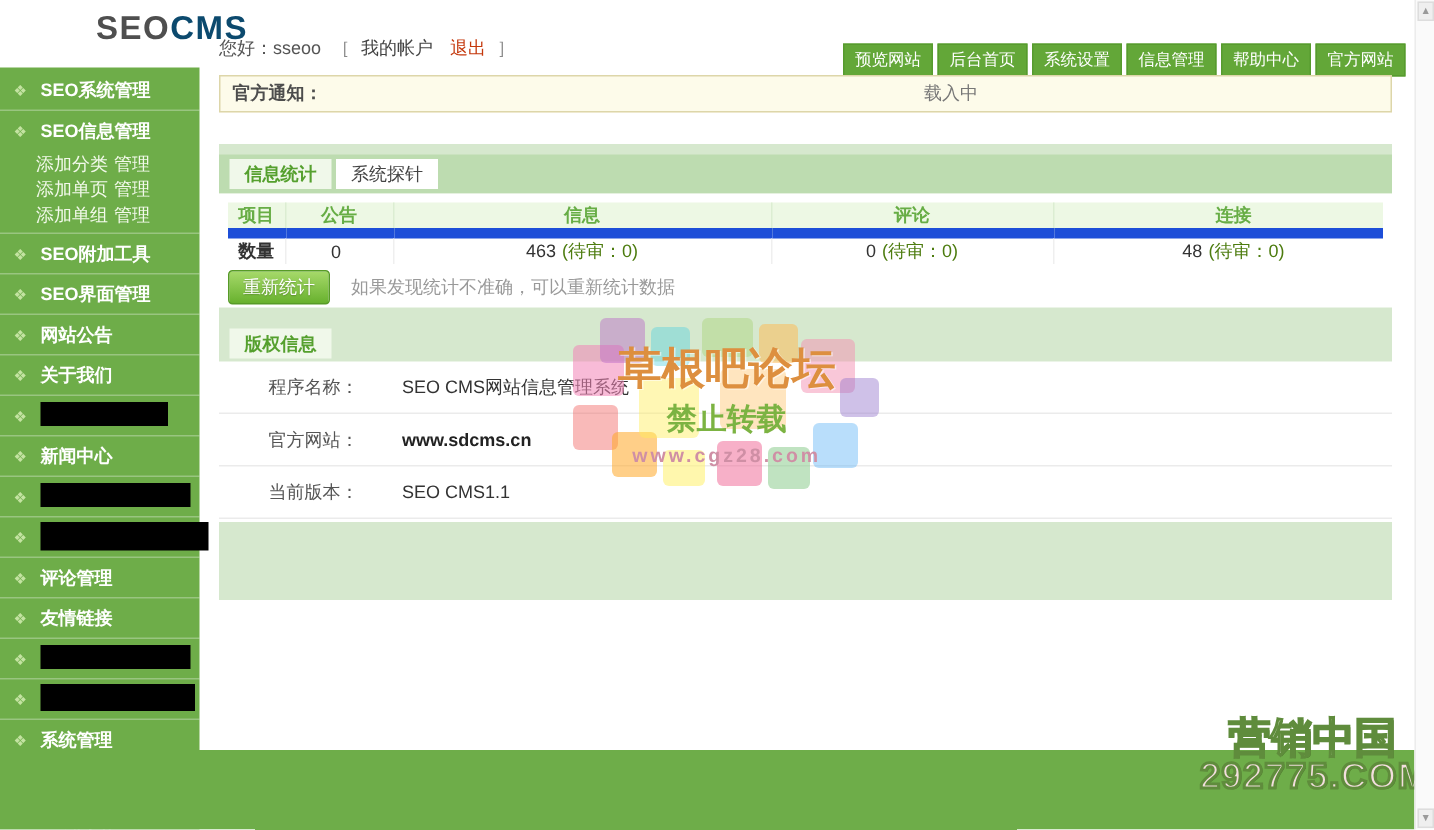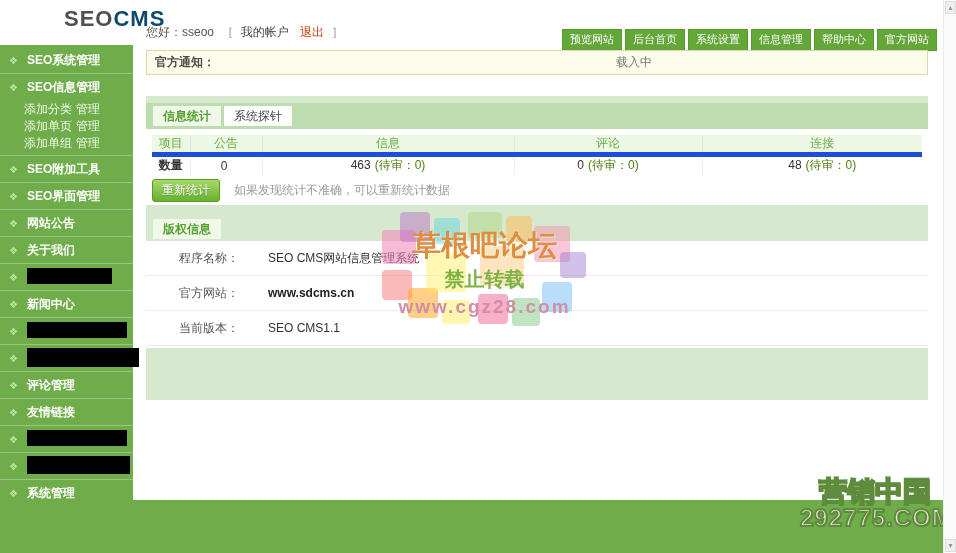--- a/index.html
+++ b/index.html
@@ -38,22 +38,22 @@
   .notice .nbody { position:absolute; left:469px; top:0; color:#777; }
 
   .panel { position:absolute; left:146px; top:96px; width:782px; height:304px; background:#d6e8ce; }
   .tabbar { position:absolute; left:0; top:7px; width:100%; height:26px; background:#bddcb0; }
   .tab { position:absolute; top:3px; height:20px; line-height:20px; padding:0 10px; font-size:12px; cursor:pointer; }
   .tab.active { left:7px; background:#f0f8ea; color:#55a02e; font-weight:bold; }
   .tab.plain { left:78px; background:#ffffff; color:#444; }
 
   .stats-wrap { position:absolute; left:0; top:33px; width:100%; height:76px; background:#fff; padding:6px; }
   table.stats { width:770px; border-collapse:collapse; font-size:12px; }
-  table.stats th { background:#edf8e4; color:#67ad45; font-weight:normal; height:18px;
-                   border-right:1px solid #dcedd2; border-bottom:5px solid #1d4ed8; text-align:center;margin-left:16px; }
+  table.stats th { background:#edf8e4; color:#67ad45; font-weight:bold; height:18px;
+                   border-right:1px solid #dcedd2; border-bottom:7px solid #1d4ed8; text-align:center;margin-left:16px; }
   table.stats td { height:20px; text-align:center; color:#333; border-right:1px solid #efefef; }
   table.stats th:last-child, table.stats td:last-child { border-right:none;padding-left:20px; }
   td.rowlab, th.rowlab { font-weight:bold; color:#333; }
   .pending { color:#4d7c0f; margin-left:4px; }
   .recount-row { margin-top:4px; display:flex; align-items:center; }
   .recount-btn { background:linear-gradient(#a6d96a,#68b12e); border:1px solid #579b27; border-radius:3px;
                  color:#fff; font-size:12px; padding:2px 9px; cursor:pointer; text-shadow:0 1px 1px rgba(0,0,0,0.25); }
   .recount-hint { margin-left:14px; color:#999; font-size:12px; }
 
   .copy-tab { position:absolute; left:7px; top:123px; height:20px; line-height:20px; padding:0 10px;
@@ -66,26 +66,26 @@
 
   
   .footer-band { position:absolute; left:0; top:500px; width:943px; height:53px; background:#6ead49; }
 
   
   .wm-forum { position:absolute; left:382px; top:212px; width:205px; height:118px; pointer-events:none; }
   .wm-blk { position:absolute; border-radius:4px; }
   .wm-t1 { position:absolute; left:0; top:14px; width:100%; text-align:center; font-size:29px; font-weight:bold;
            color:#dd8f3f; text-shadow:1px 1px 0 rgba(255,255,255,0.55); }
   .wm-t2 { position:absolute; left:0; top:54px; width:100%; text-align:center; font-size:20px; font-weight:bold; color:#7cb342; }
-  .wm-t3 { position:absolute; left:0; top:84px; width:100%; text-align:center; font-size:19px; font-weight:bold;
+  .wm-t3 { position:absolute; left:0; top:84px; width:100%; text-align:center; font-size:13px; font-weight:bold;
            color:#cf8fa5; letter-spacing:2px; }
 
   
   .wm-corner { position:absolute; left:800px; top:478px; width:150px; text-align:center; pointer-events:none; line-height:1.0; }
-  .wm-c1 { font-size:28px; font-weight:bold; color:#dfeccf; -webkit-text-stroke:2px #5f8c3c;
+  .wm-c1 { font-size:28px; font-weight:normal; color:#dfeccf; -webkit-text-stroke:2px #5f8c3c;
            text-shadow:1px 1px 0 #4c7a2c;text-align:center; }
   .wm-c2 { font-size:24px; font-weight:bold; color:#f3dede; -webkit-text-stroke:2px #5f8c3c;
            text-shadow:1px 1px 0 #4c7a2c; letter-spacing:1px; }
 
   
   .scrollbar { position:absolute; right:0; top:0; width:13px; height:553px; background:#fafafa; border-left:1px solid #ececec; }
   .sb-btn { position:absolute; left:1px; width:11px; height:13px; background:#efefef; border:1px solid #ddd;
             color:#9a9a9a; font-size:7px; line-height:11px; text-align:center; cursor:pointer; }
   .sb-up { top:1px; } .sb-down { bottom:1px; }
 </style>

